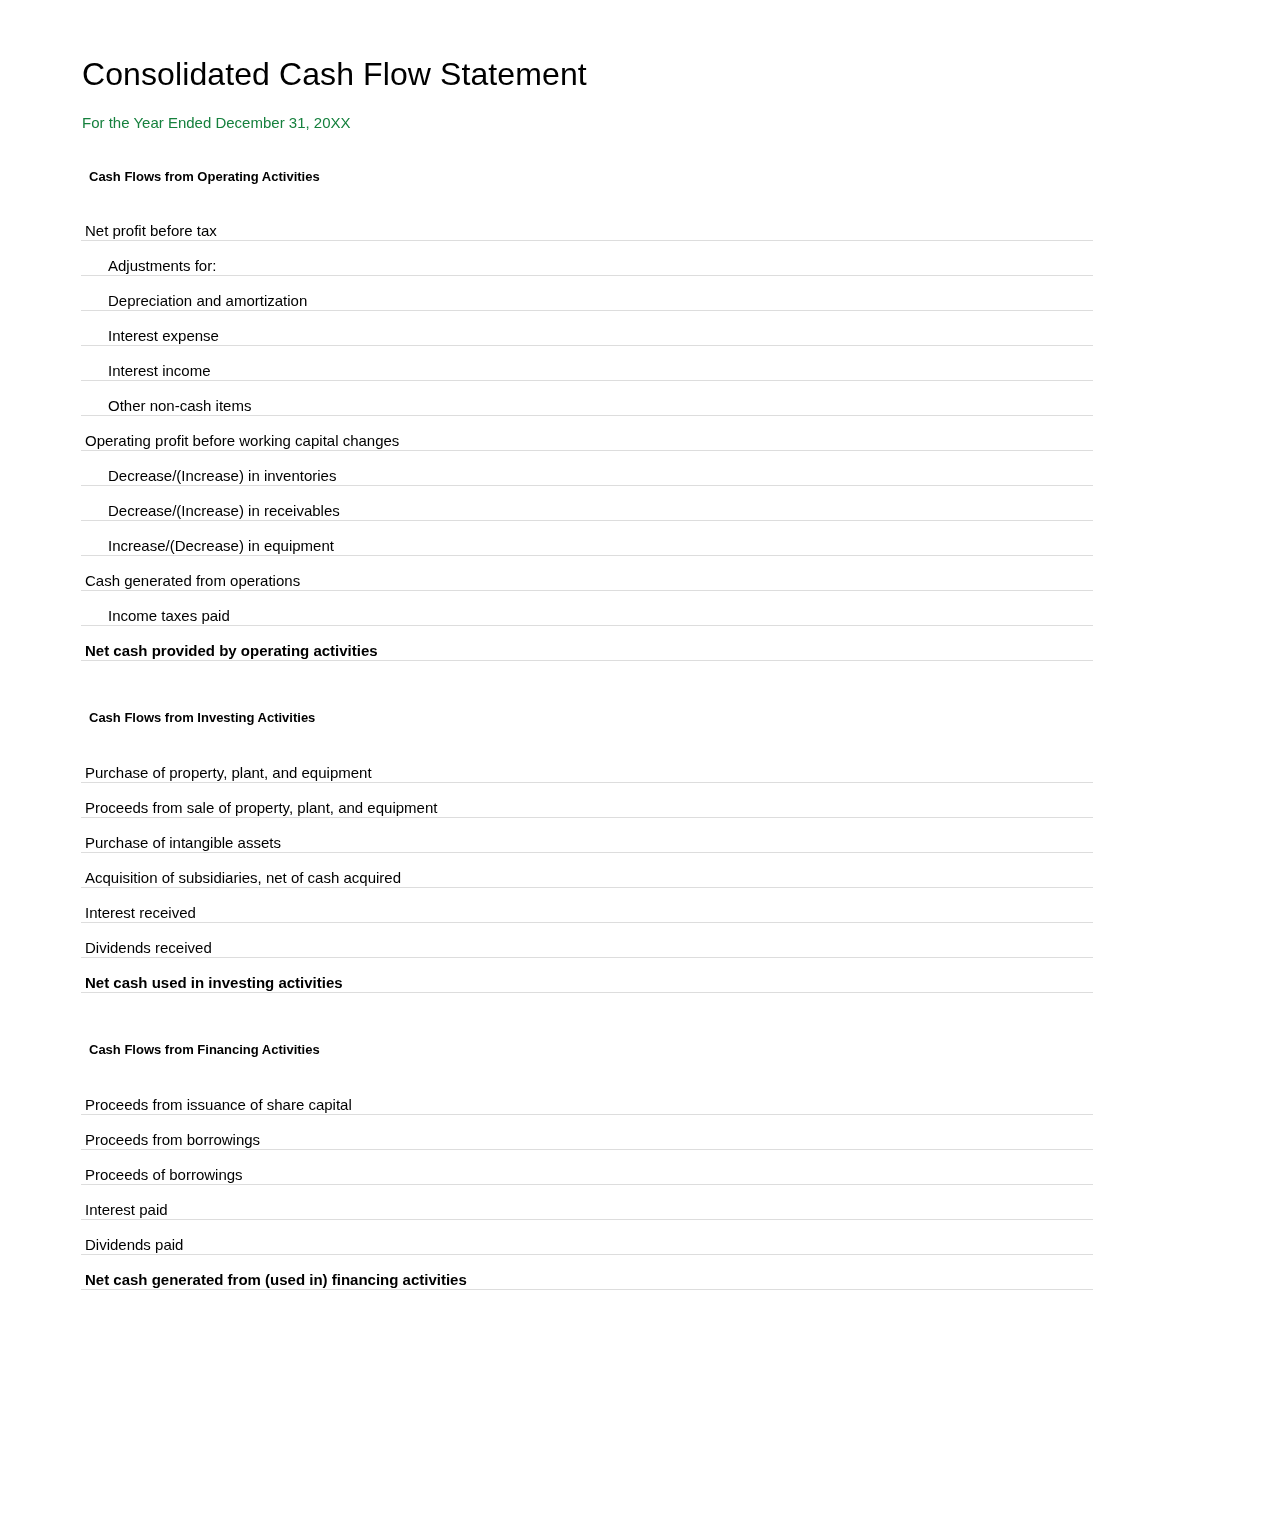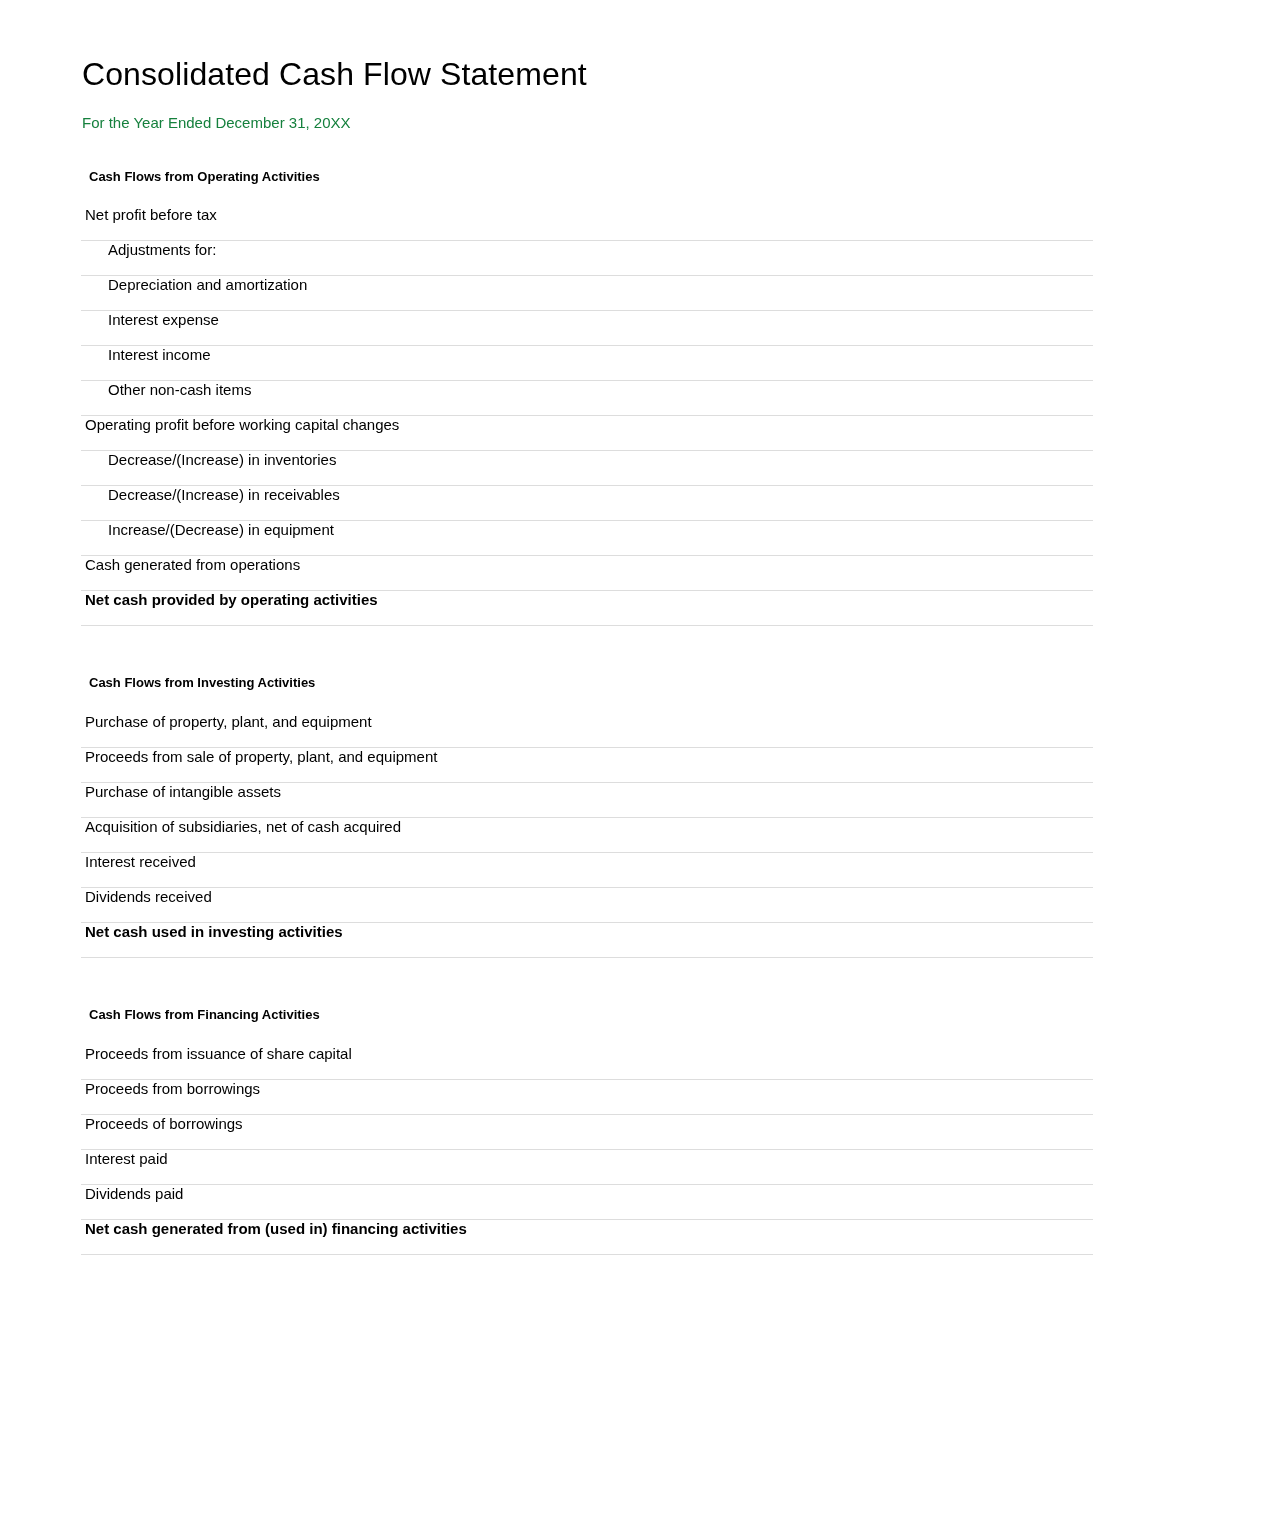--- a/index.html
+++ b/index.html
@@ -52,21 +52,21 @@
     padding: 0 0 14px 0;
     margin: 8px;
   }
   .rows {
     margin: 0;
     padding: 0;
     list-style: none;
   }
   .row {
     display: flex;
-    align-items: flex-start;
+    align-items: flex-end;
     justify-content: space-between;
     height: 35px;
     border-bottom: 1px solid #dddddd;
     box-sizing: border-box;
   }
   .row-label {
     font-size: 15px;
     line-height: 1.2;
     white-space: nowrap;
   }
@@ -132,20 +132,24 @@
             <span class="row-value"></span>
           </li>
           <li class="row indent-1">
             <span class="row-label">Increase/(Decrease) in equipment</span>
             <span class="row-value"></span>
           </li>
           <li class="row indent-0">
             <span class="row-label">Cash generated from operations</span>
             <span class="row-value"></span>
           </li>
+          <li class="row indent-1">
+            <span class="row-label">Income taxes paid</span>
+            <span class="row-value"></span>
+          </li>
           <li class="row indent-0 is-total">
             <span class="row-label">Net cash provided by operating activities</span>
             <span class="row-value"></span>
           </li>
         </ul>
       </div>
       <div class="section">
         <div class="section-header">Cash Flows from Investing Activities</div>
         <ul class="rows">
           <li class="row indent-0">

